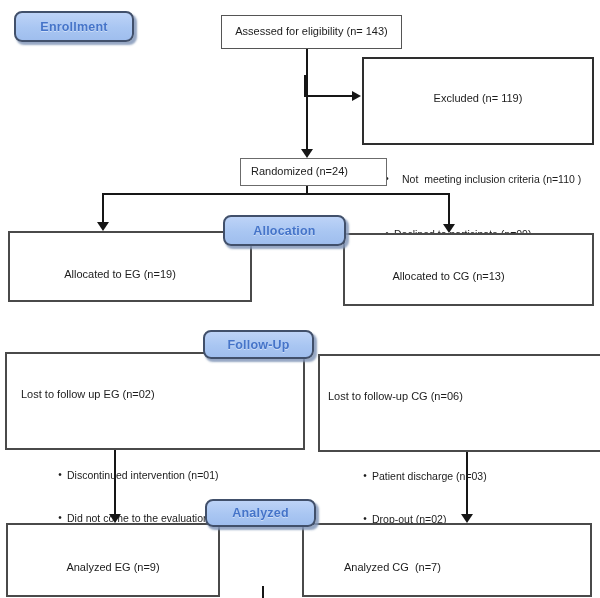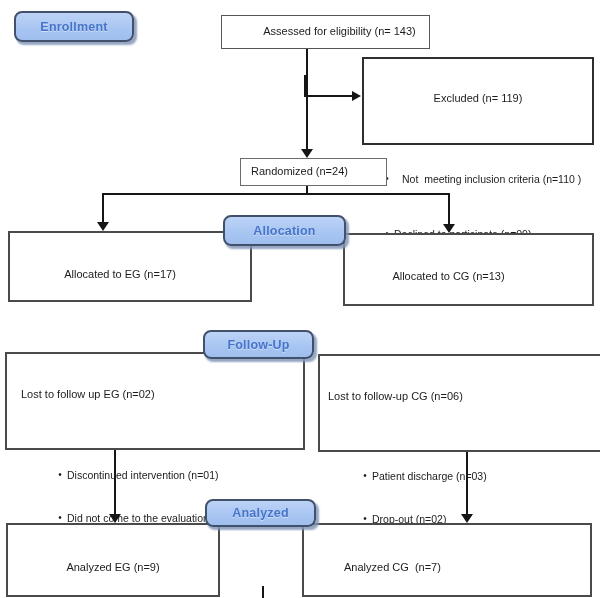--- a/index.html
+++ b/index.html
@@ -17,21 +17,21 @@
     font-weight:bold;font-size:12.5px;color:#4574c9;
     text-shadow:0 1px 0 rgba(255,255,255,0.45);
     letter-spacing:.2px;
   }
   
   .fbox{
     position:absolute;background:#ffffff;z-index:2;
     border:2px solid #4a4a4a;font-size:11px;line-height:1.25;
     white-space:pre-wrap;
   }
-  .fbox.thin{border-width:1.5px;border-color:#555555;padding-left:28px;}
+  .fbox.thin{border-width:1.5px;border-color:#555555;}
   .fbox .title{display:block;}
   .center{text-align:center;}
   .bullets{margin-top:10px;}
   .bullet{display:flex;align-items:flex-start;font-size:10.5px;white-space:pre-wrap;}
   .bullet .dot{width:14px;text-align:center;flex:0 0 14px;font-size:10px;line-height:inherit;}
   
   .line{position:absolute;background:#161616;z-index:1;}
   .arr-down{position:absolute;z-index:3;width:0;height:0;
     border-left:6px solid transparent;border-right:6px solid transparent;
     border-top:9px solid #161616;}
@@ -65,21 +65,21 @@
         <span>Declined to participate (n=09)</span>
       </div>
     </div>
   </div>
 
   <div class="fbox thin" style="left:240px;top:158px;width:135px;height:26px;display:flex;align-items:center;padding-left:10px;border-color:#6b6b6b;">
     <span>Randomized (n=24)</span>
   </div>
 
   <div class="fbox" style="left:8px;top:231px;width:240px;height:60px;padding-top:7px;">
-    <span class="title center" style="margin-right:20px;">Allocated to EG (n=17)</span>
+    <span class="title center" style="margin-right:20px;">Allocated to EG (n=19)</span>
   </div>
   <div class="fbox" style="left:343px;top:233px;width:247px;height:62px;padding-top:7px;">
     <span class="title center" style="margin-right:40px;">Allocated to CG (n=13)</span>
   </div>
 
   <div class="fbox" style="left:5px;top:352px;width:278px;height:88px;padding:6px 4px 0 14px;">
     <span class="title">Lost to follow up EG (n=02)</span>
     <div class="bullets" style="margin-left:32px;margin-top:13px;">
       <div class="bullet">
         <span class="dot">•</span>

